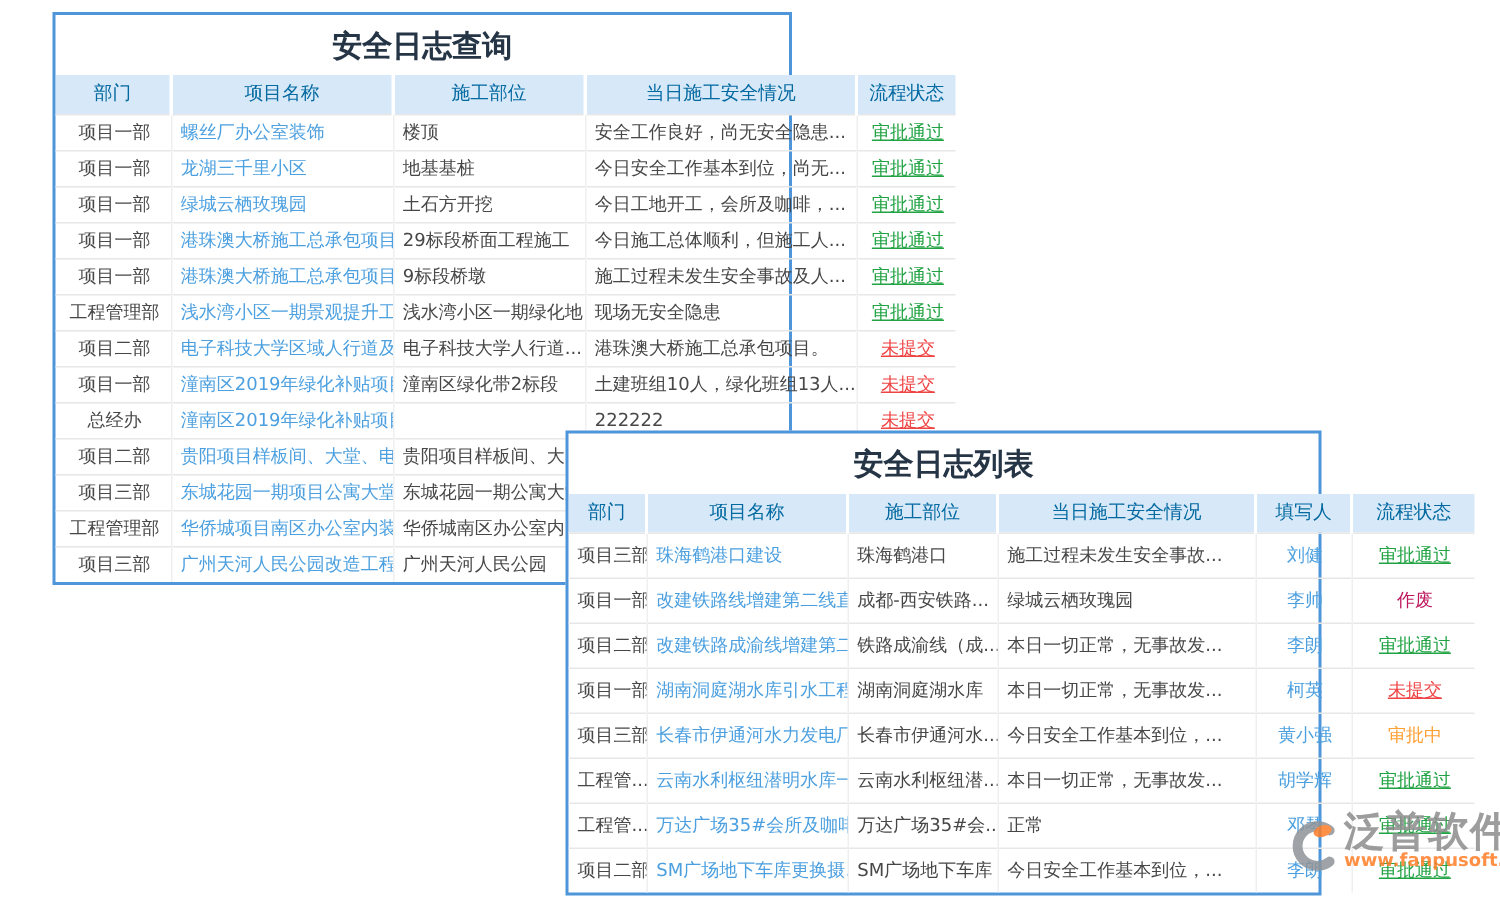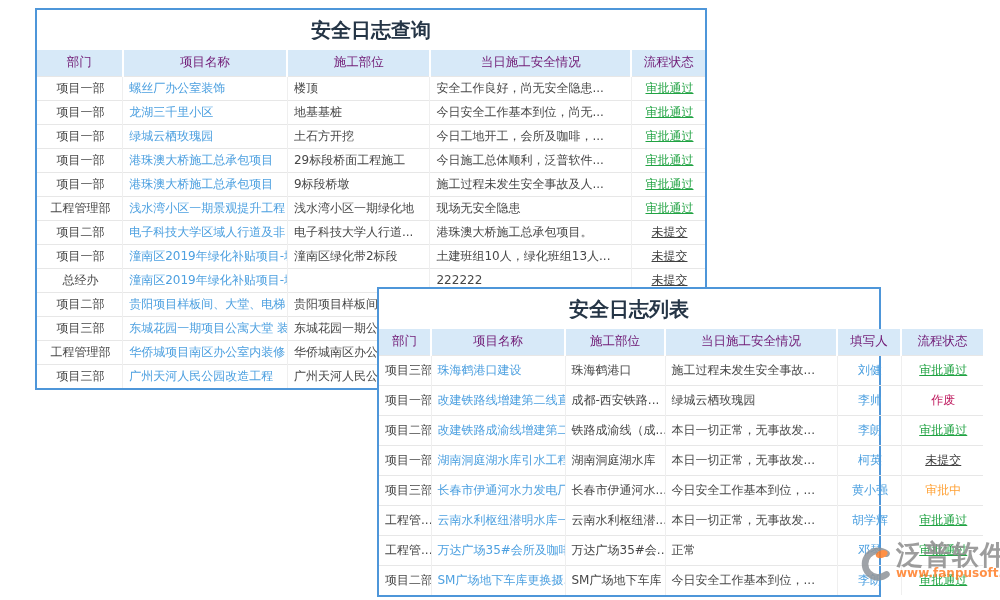--- a/index.html
+++ b/index.html
@@ -1,41 +1,41 @@
 <!DOCTYPE html>
 <html><head>
 <meta charset="utf-8">
 <style>
   * { margin:0; padding:0; box-sizing:border-box; }
   html,body { width:1000px; height:600px; background:#ffffff; overflow:hidden;
     font-family:"DejaVu Sans","Liberation Sans",sans-serif; }
 
   .window { position:absolute; background:#ffffff; border:2px solid #4e96d9; }
-  #win-query { left:35px; top:8px;  width:672px; }
+  #win-query { left:35px; top:8px;  width:493px; }
   #win-list  { left:377px; top:287px; width:504px; z-index:10; }
 
   .win-title { height:40px; line-height:40px; text-align:center;
     font-size:20px; font-weight:bold; color:#253546; }
 
   table { width:100%; border-collapse:collapse; table-layout:fixed; }
-  th { background:#d7e9f8; color:#701a75; font-weight:normal; font-size:12.5px;
+  th { background:#d7e9f8; color:#0369a1; font-weight:normal; font-size:12.5px;
        height:26px; border-left:2px solid #ffffff; white-space:nowrap; overflow:hidden; }
   th:first-child { border-left:none; }
   td { font-size:12px; color:#474747; border-top:1px solid #e7e7e7;
        border-left:1px solid #efefef; white-space:nowrap; overflow:hidden;
        padding:0 4px 0 6px; }
   td:first-child { border-left:none; }
   #win-query td { height:24px; }
   #win-list  td { height:30px; }
 
   .c-dept, .c-flow, .c-writer { text-align:center; }
   .c-project a, .c-writer a { color:#4da0e0; text-decoration:none; cursor:pointer; }
   .c-flow a { cursor:pointer; text-decoration:underline; }
   .flow-approved a    { color:#21a343;text-align:center; }
-  .flow-unsubmitted a { color:#404040; }
+  .flow-unsubmitted a { color:#ef4444; }
   .flow-void a        { color:#be185d; text-decoration:none; }
   .flow-pending a     { color:#ffa033; text-decoration:none; }
 
   #watermark { position:absolute; left:860px; top:541px; z-index:20; opacity:.85;
     pointer-events:none; display:flex; align-items:flex-start; }
   #wm-mark { margin-top:6px; }
   #wm-text { margin-left:2px; }
   #wm-brand { font-size:27px; font-weight:bold; color:#8c8c8c; letter-spacing:1px;
     line-height:28px; }
   #wm-url { font-size:12px; font-weight:bold; color:#ff7d26; margin-top:-3px;
@@ -82,21 +82,21 @@
           <td class="c-dept">项目一部</td>
           <td class="c-project"><a>绿城云栖玫瑰园</a></td>
           <td class="c-part">土石方开挖</td>
           <td class="c-situation">今日工地开工，会所及咖啡，...</td>
           <td class="c-flow flow-approved"><a>审批通过</a></td>
         </tr>
         <tr>
           <td class="c-dept">项目一部</td>
           <td class="c-project"><a>港珠澳大桥施工总承包项目</a></td>
           <td class="c-part">29标段桥面工程施工</td>
-          <td class="c-situation">今日施工总体顺利，泛普软件...</td>
+          <td class="c-situation">今日施工总体顺利，但施工人...</td>
           <td class="c-flow flow-approved"><a>审批通过</a></td>
         </tr>
         <tr>
           <td class="c-dept">项目一部</td>
           <td class="c-project"><a>港珠澳大桥施工总承包项目</a></td>
           <td class="c-part">9标段桥墩</td>
           <td class="c-situation">施工过程未发生安全事故及人...</td>
           <td class="c-flow flow-approved"><a>审批通过</a></td>
         </tr>
         <tr>

